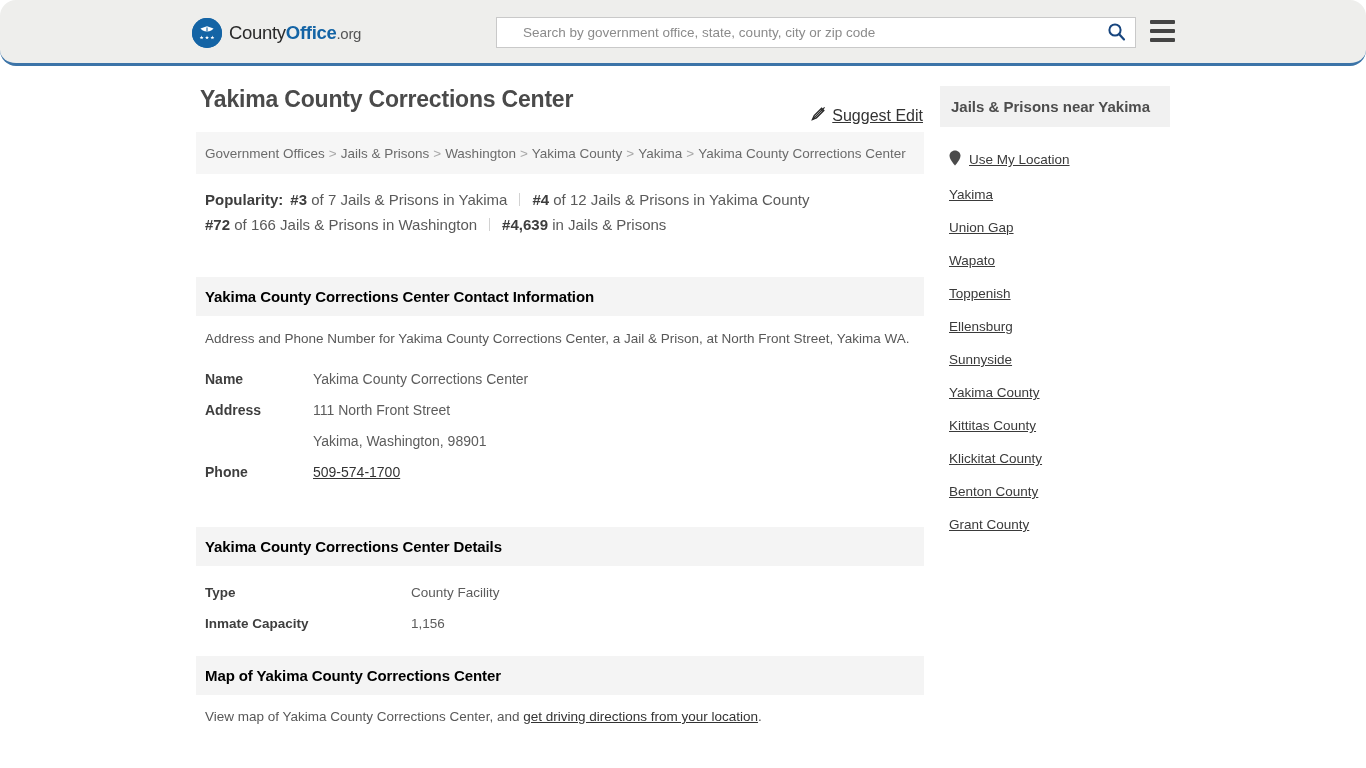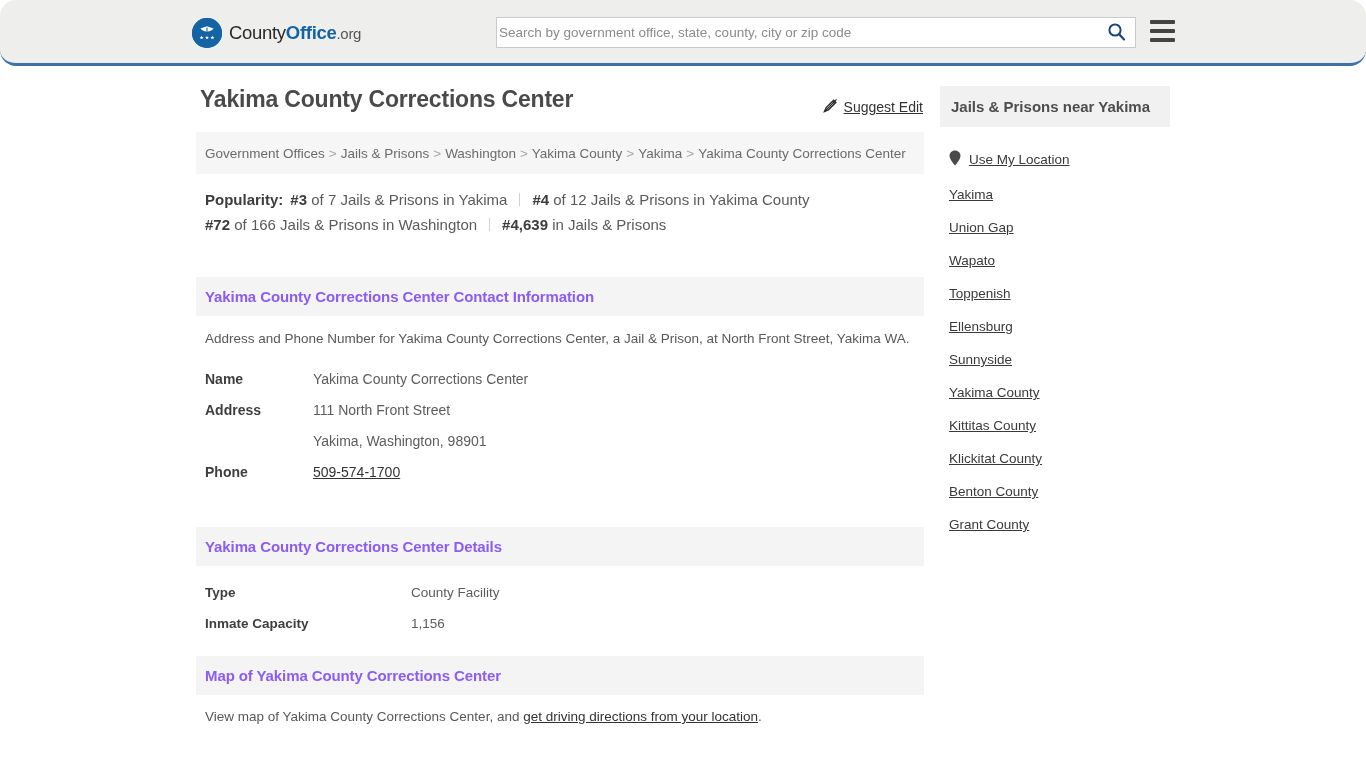--- a/index.html
+++ b/index.html
@@ -57,21 +57,21 @@
     border: 1px solid #c9c9c9;
     display: flex;
     align-items: center;
   }
   .search-input {
     flex: 1;
     height: 100%;
     border: 0;
     outline: 0;
     background: transparent;
-    padding: 0 2px;
+    padding: 0 26px;
     font-family: "Liberation Sans", sans-serif;
     font-size: 13.5px;
     color: #333;
   }
   .search-input::placeholder { color: #8b8b8b; }
   .search-btn {
     width: 38px; height: 100%;
     border: 0; background: transparent;
     cursor: pointer;
     display: flex; align-items: center; justify-content: center;
@@ -151,21 +151,21 @@
     height: 13px;
     margin: 0 12px -1px 12px;
   }
 
   
   .section-head {
     background: #f4f4f4;
     padding: 11px 9px;
     font-size: 15px;
     font-weight: bold;
-    color: #8b5cf6;
+    color: #000000;
     letter-spacing: -0.1px;
   }
   .section-body { padding: 12px 9px 6px 9px; }
   .section-intro {
     font-size: 13.5px;
     line-height: 21px;
     color: #585858;
     margin: 0 0 18px 0;
     max-width: 712px;
   }
@@ -184,25 +184,25 @@
   }
   .info-table td.v { color: #5c5c5c; }
   .info-table a.phone {
     color: #333333;
     text-decoration: underline;
   }
 
   .suggest-edit {
     position: absolute;
     right: 1px;
-    top: 12px;
+    top: 20px;
     display: flex;
     align-items: center;
     gap: 6px;
-    font-size: 14px;
+    font-size: 16px;
     color: #333333;
     text-decoration: none;
     cursor: pointer;
   }
   .suggest-edit .lbl { text-decoration: underline; }
 
   
   .details-table { width: 100%; border-collapse: collapse; }
   .details-table td {
     padding: 7px 0 9px 0;

